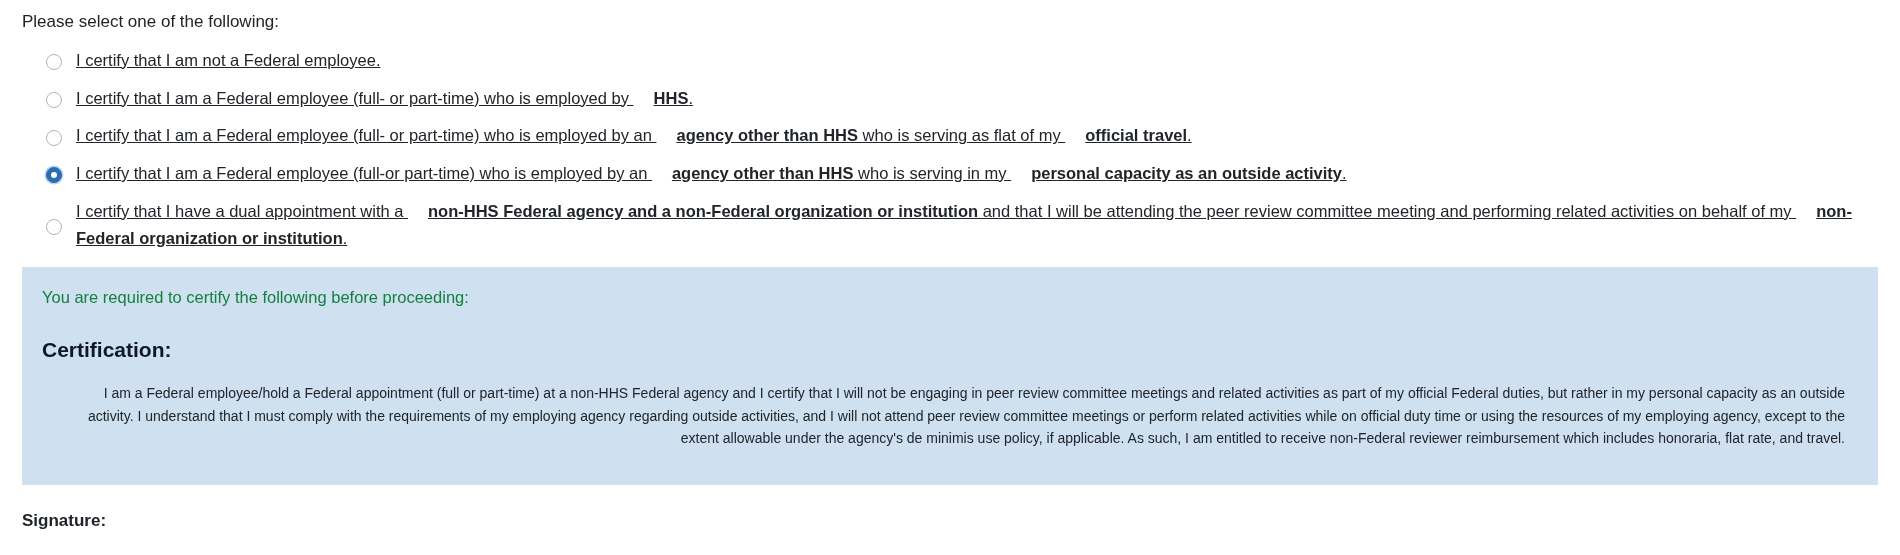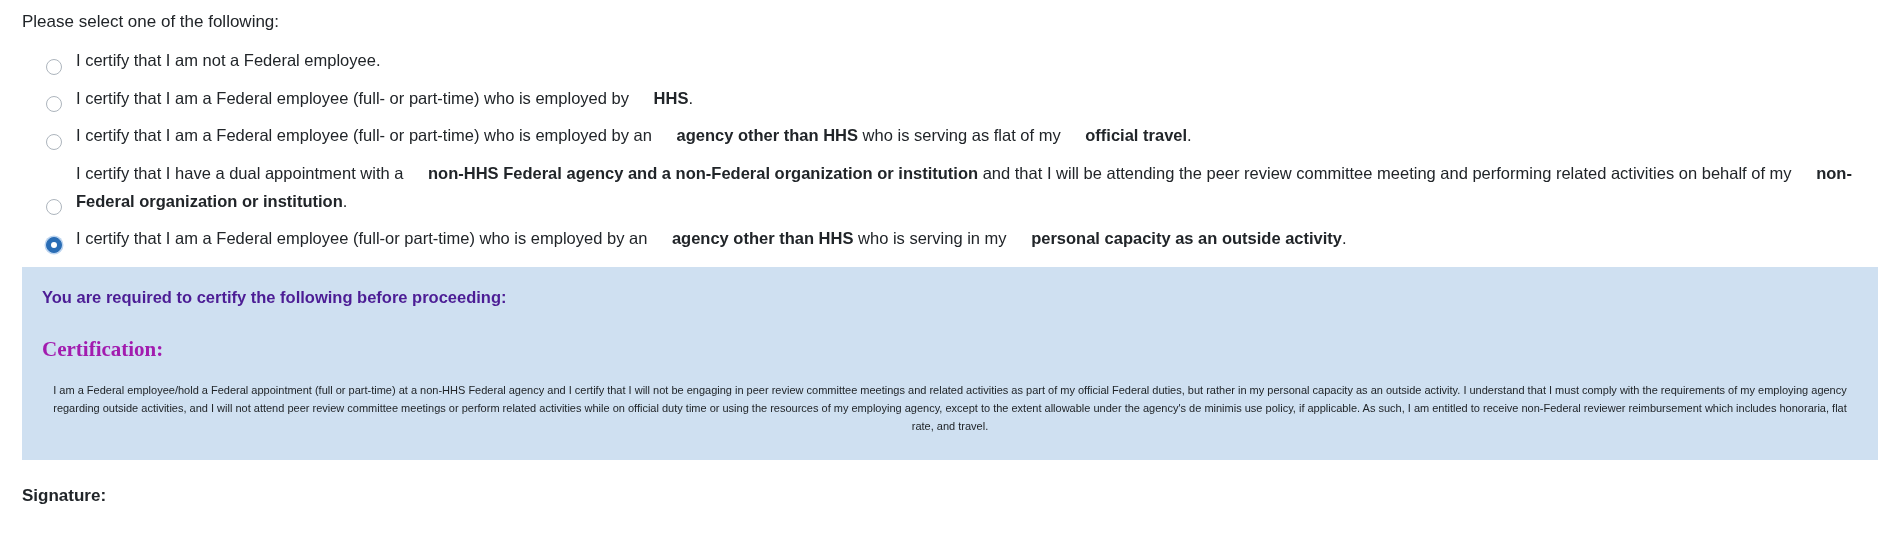--- a/index.html
+++ b/index.html
@@ -31,23 +31,24 @@
     line-height: 1.4;
   }
 
   .options {
     margin-top: 13px;
     padding-left: 46px;
   }
 
   .option-row {
     display: flex;
-    align-items: flex-end;
+    align-items: center;
     margin-bottom: 10px;
     padding-right: 30px;
+    text-decoration: underline;
   }
 
   .radio {
     flex: 0 0 auto;
     width: 16px;
     height: 16px;
     border-radius: 50%;
     border: 1px solid #adb5bd;
     background: #fff;
     margin-top: 3px;
@@ -78,39 +79,37 @@
   }
   .option-label b { font-weight: 700; margin-left: 20px; }
 
   .callout {
     margin: 14px 22px 0 22px;
     background: #cfe0f1;
     padding: 18px 20px 22px 20px;
   }
   .callout-lead {
     font-size: 16.5px;
-    color: #4c1d95;
+    color: #15803d;
     margin: 0 0 0 0;
     line-height: 1.5;
-    font-weight: bold;
   }
   .callout-heading {
     font-size: 21px;
     font-weight: 700;
-    color: #a21caf;
+    color: #0f172a;
     margin: 27px 0 20px 0;
     line-height: 1.2;
-    font-family: Liberation Serif, serif;
   }
   .callout-body {
-    font-size: 11px;
+    font-size: 14px;
     line-height: 1.62;
     color: #212529;
-    margin: 3px;
-    text-align: center;
+    margin: 13px;
+    text-align: right;
   }
 
   .signature-label {
     font-size: 17px;
     font-weight: 700;
     color: #212529;
     padding: 26px 0 0 22px;
   }
 </style>
 </head>
@@ -127,26 +126,26 @@
       </div>
       <div class="option-row">
         <span class="radio"></span>
         <span class="option-label"><span>I certify that I am a Federal employee (full- or part-time) who is employed by </span><b>HHS</b><span>.</span></span>
       </div>
       <div class="option-row">
         <span class="radio"></span>
         <span class="option-label"><span>I certify that I am a Federal employee (full- or part-time) who is employed by an </span><b>agency other than HHS</b><span> who is serving as flat of my </span><b>official travel</b><span>.</span></span>
       </div>
       <div class="option-row">
+        <span class="radio checked"></span>
+        <span class="option-label"><span>I certify that I am a Federal employee (full-or part-time) who is employed by an </span><b>agency other than HHS</b><span> who is serving in my </span><b>personal capacity as an outside activity</b><span>.</span></span>
+      </div>
+      <div class="option-row">
         <span class="radio"></span>
         <span class="option-label"><span>I certify that I have a dual appointment with a </span><b>non-HHS Federal agency and a non-Federal organization or institution</b><span> and that I will be attending the peer review committee meeting and performing related activities on behalf of my </span><b>non-Federal organization or institution</b><span>.</span></span>
-      </div>
-      <div class="option-row">
-        <span class="radio checked"></span>
-        <span class="option-label"><span>I certify that I am a Federal employee (full-or part-time) who is employed by an </span><b>agency other than HHS</b><span> who is serving in my </span><b>personal capacity as an outside activity</b><span>.</span></span>
       </div>
     </div>
 
   <div class="callout">
     <p class="callout-lead">You are required to certify the following before proceeding:</p>
     <h2 class="callout-heading">Certification:</h2>
     <p class="callout-body">I am a Federal employee/hold a Federal appointment (full or part-time) at a non-HHS Federal agency and I certify that I will not be engaging in peer review committee meetings and related activities as part of my official Federal duties, but rather in my personal capacity as an outside activity. I understand that I must comply with the requirements of my employing agency regarding outside activities, and I will not attend peer review committee meetings or perform related activities while on official duty time or using the resources of my employing agency, except to the extent allowable under the agency's de minimis use policy, if applicable. As such, I am entitled to receive non-Federal reviewer reimbursement which includes honoraria, flat rate, and travel.</p>
   </div>
 
   <div class="signature-label">Signature:</div>

